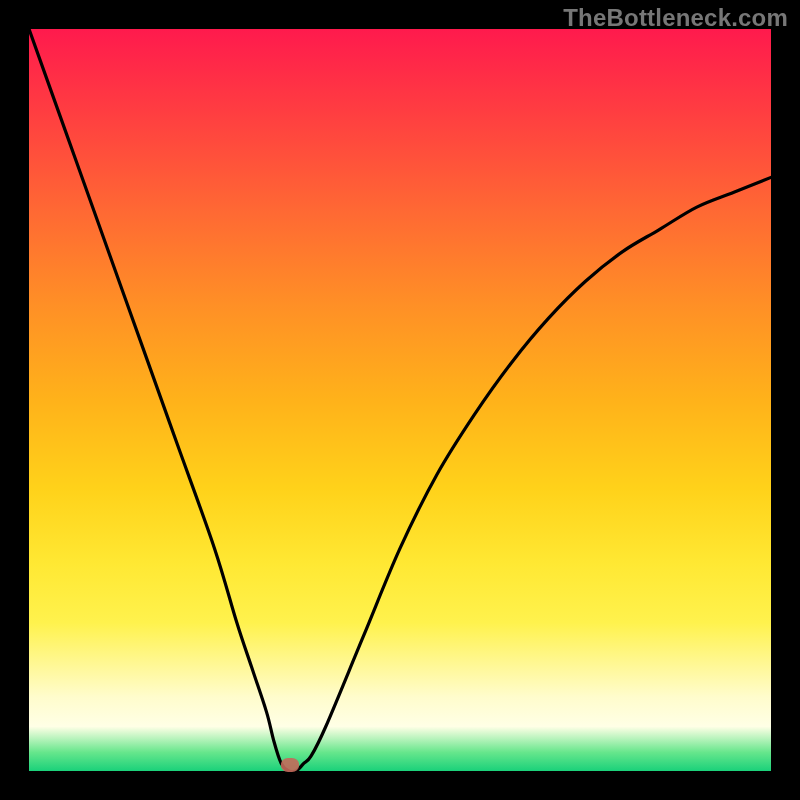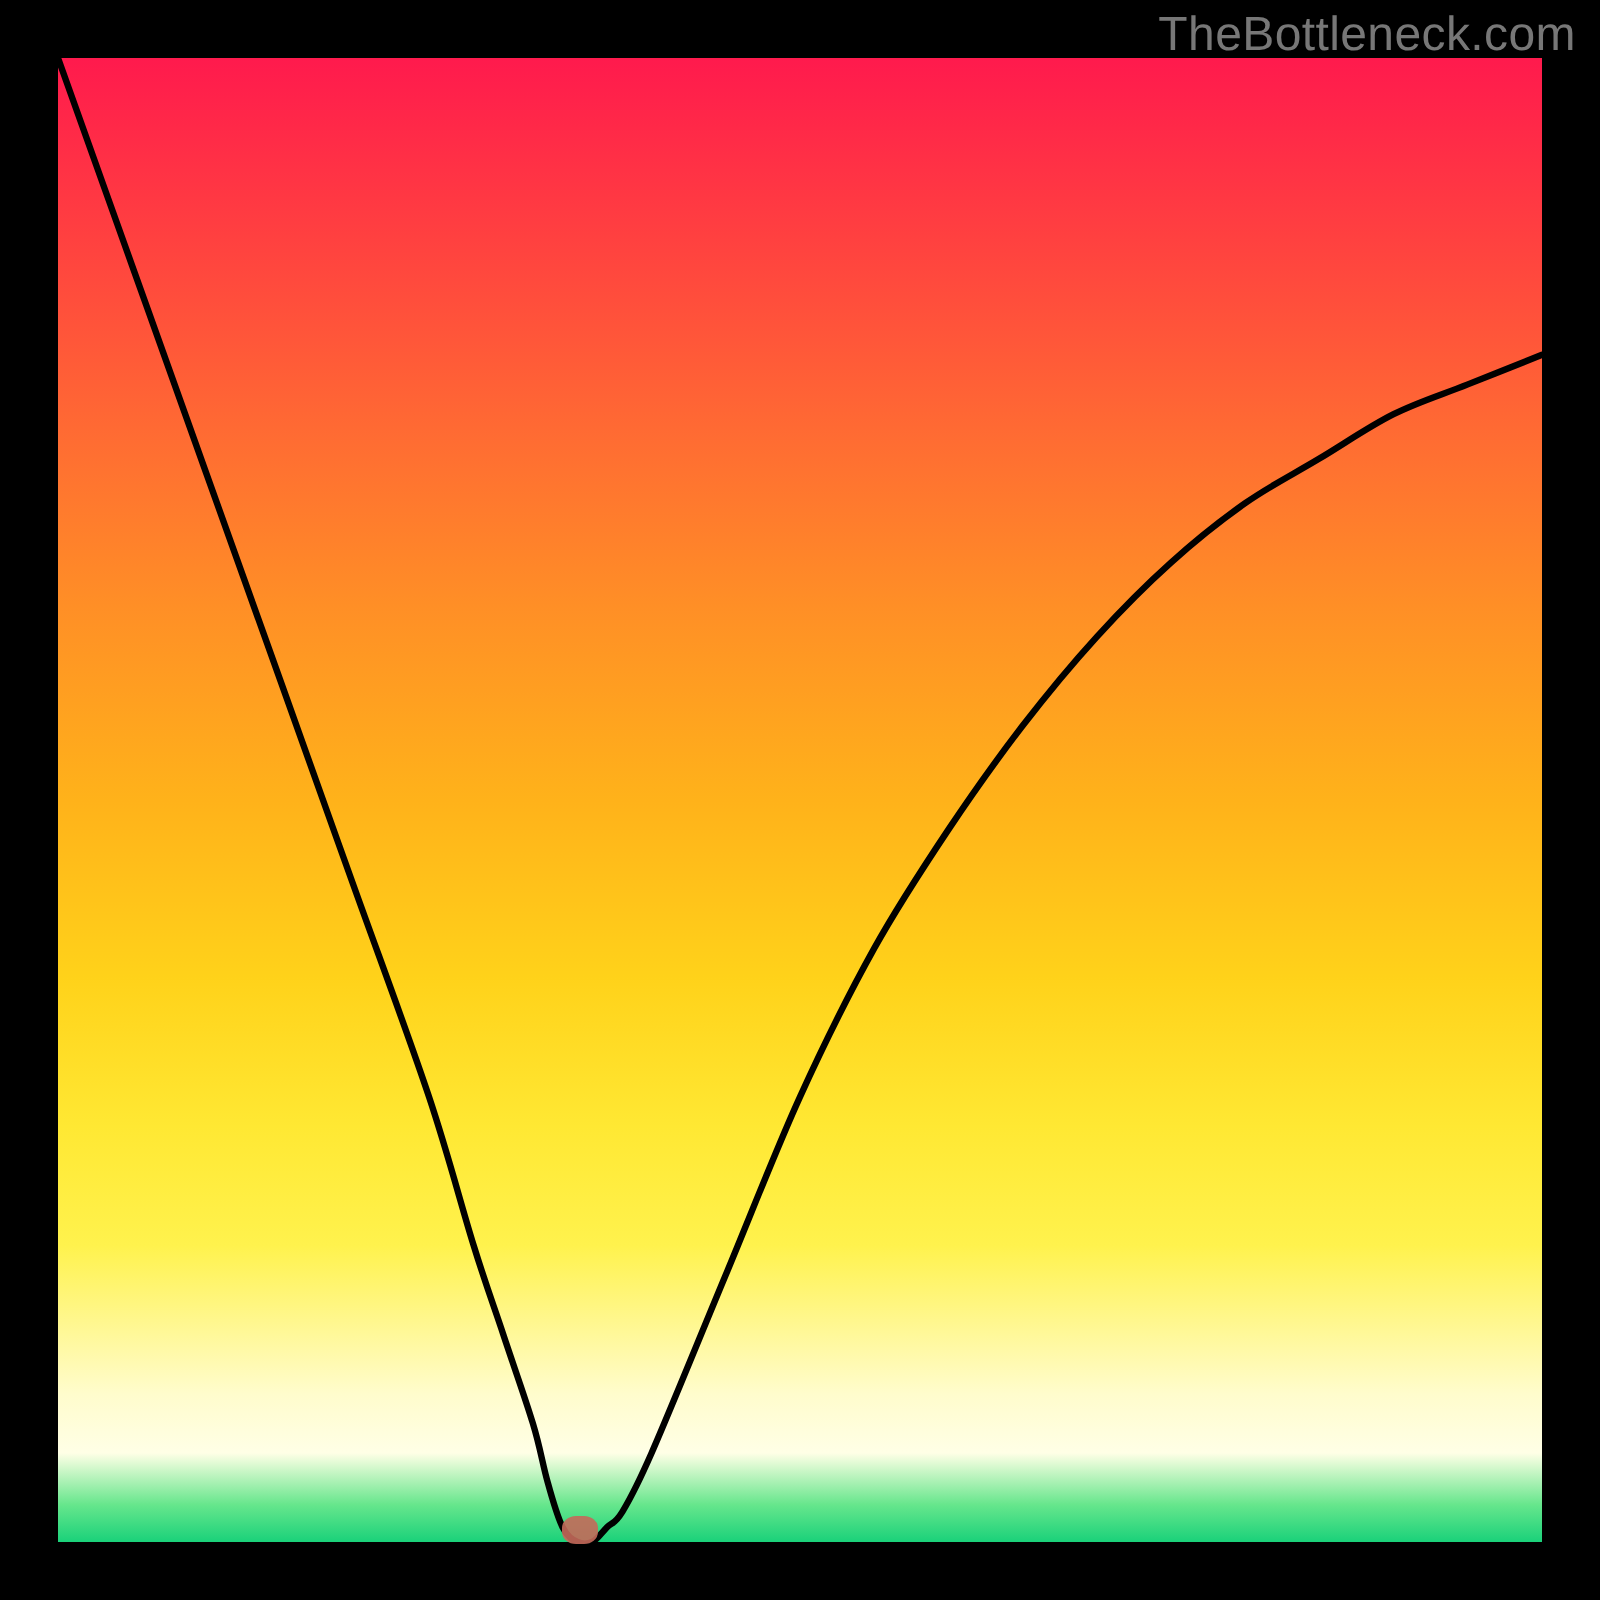--- a/index.html
+++ b/index.html
@@ -52,21 +52,21 @@
     border-radius: 7px / 6px;
     background: #c4695a;
     opacity: 0.9;
   }
   .watermark {
     position: absolute;
     top: 4px;
     right: 12px;
     color: #777;
     font-size: 24px;
-    font-weight: 400;
+    font-weight: 700;
     letter-spacing: 0.2px;
     user-select: none;
     text-align: right;
   }
 </style>
 </head>
 <body>
 
 <div class="frame">
   <div class="plot">

